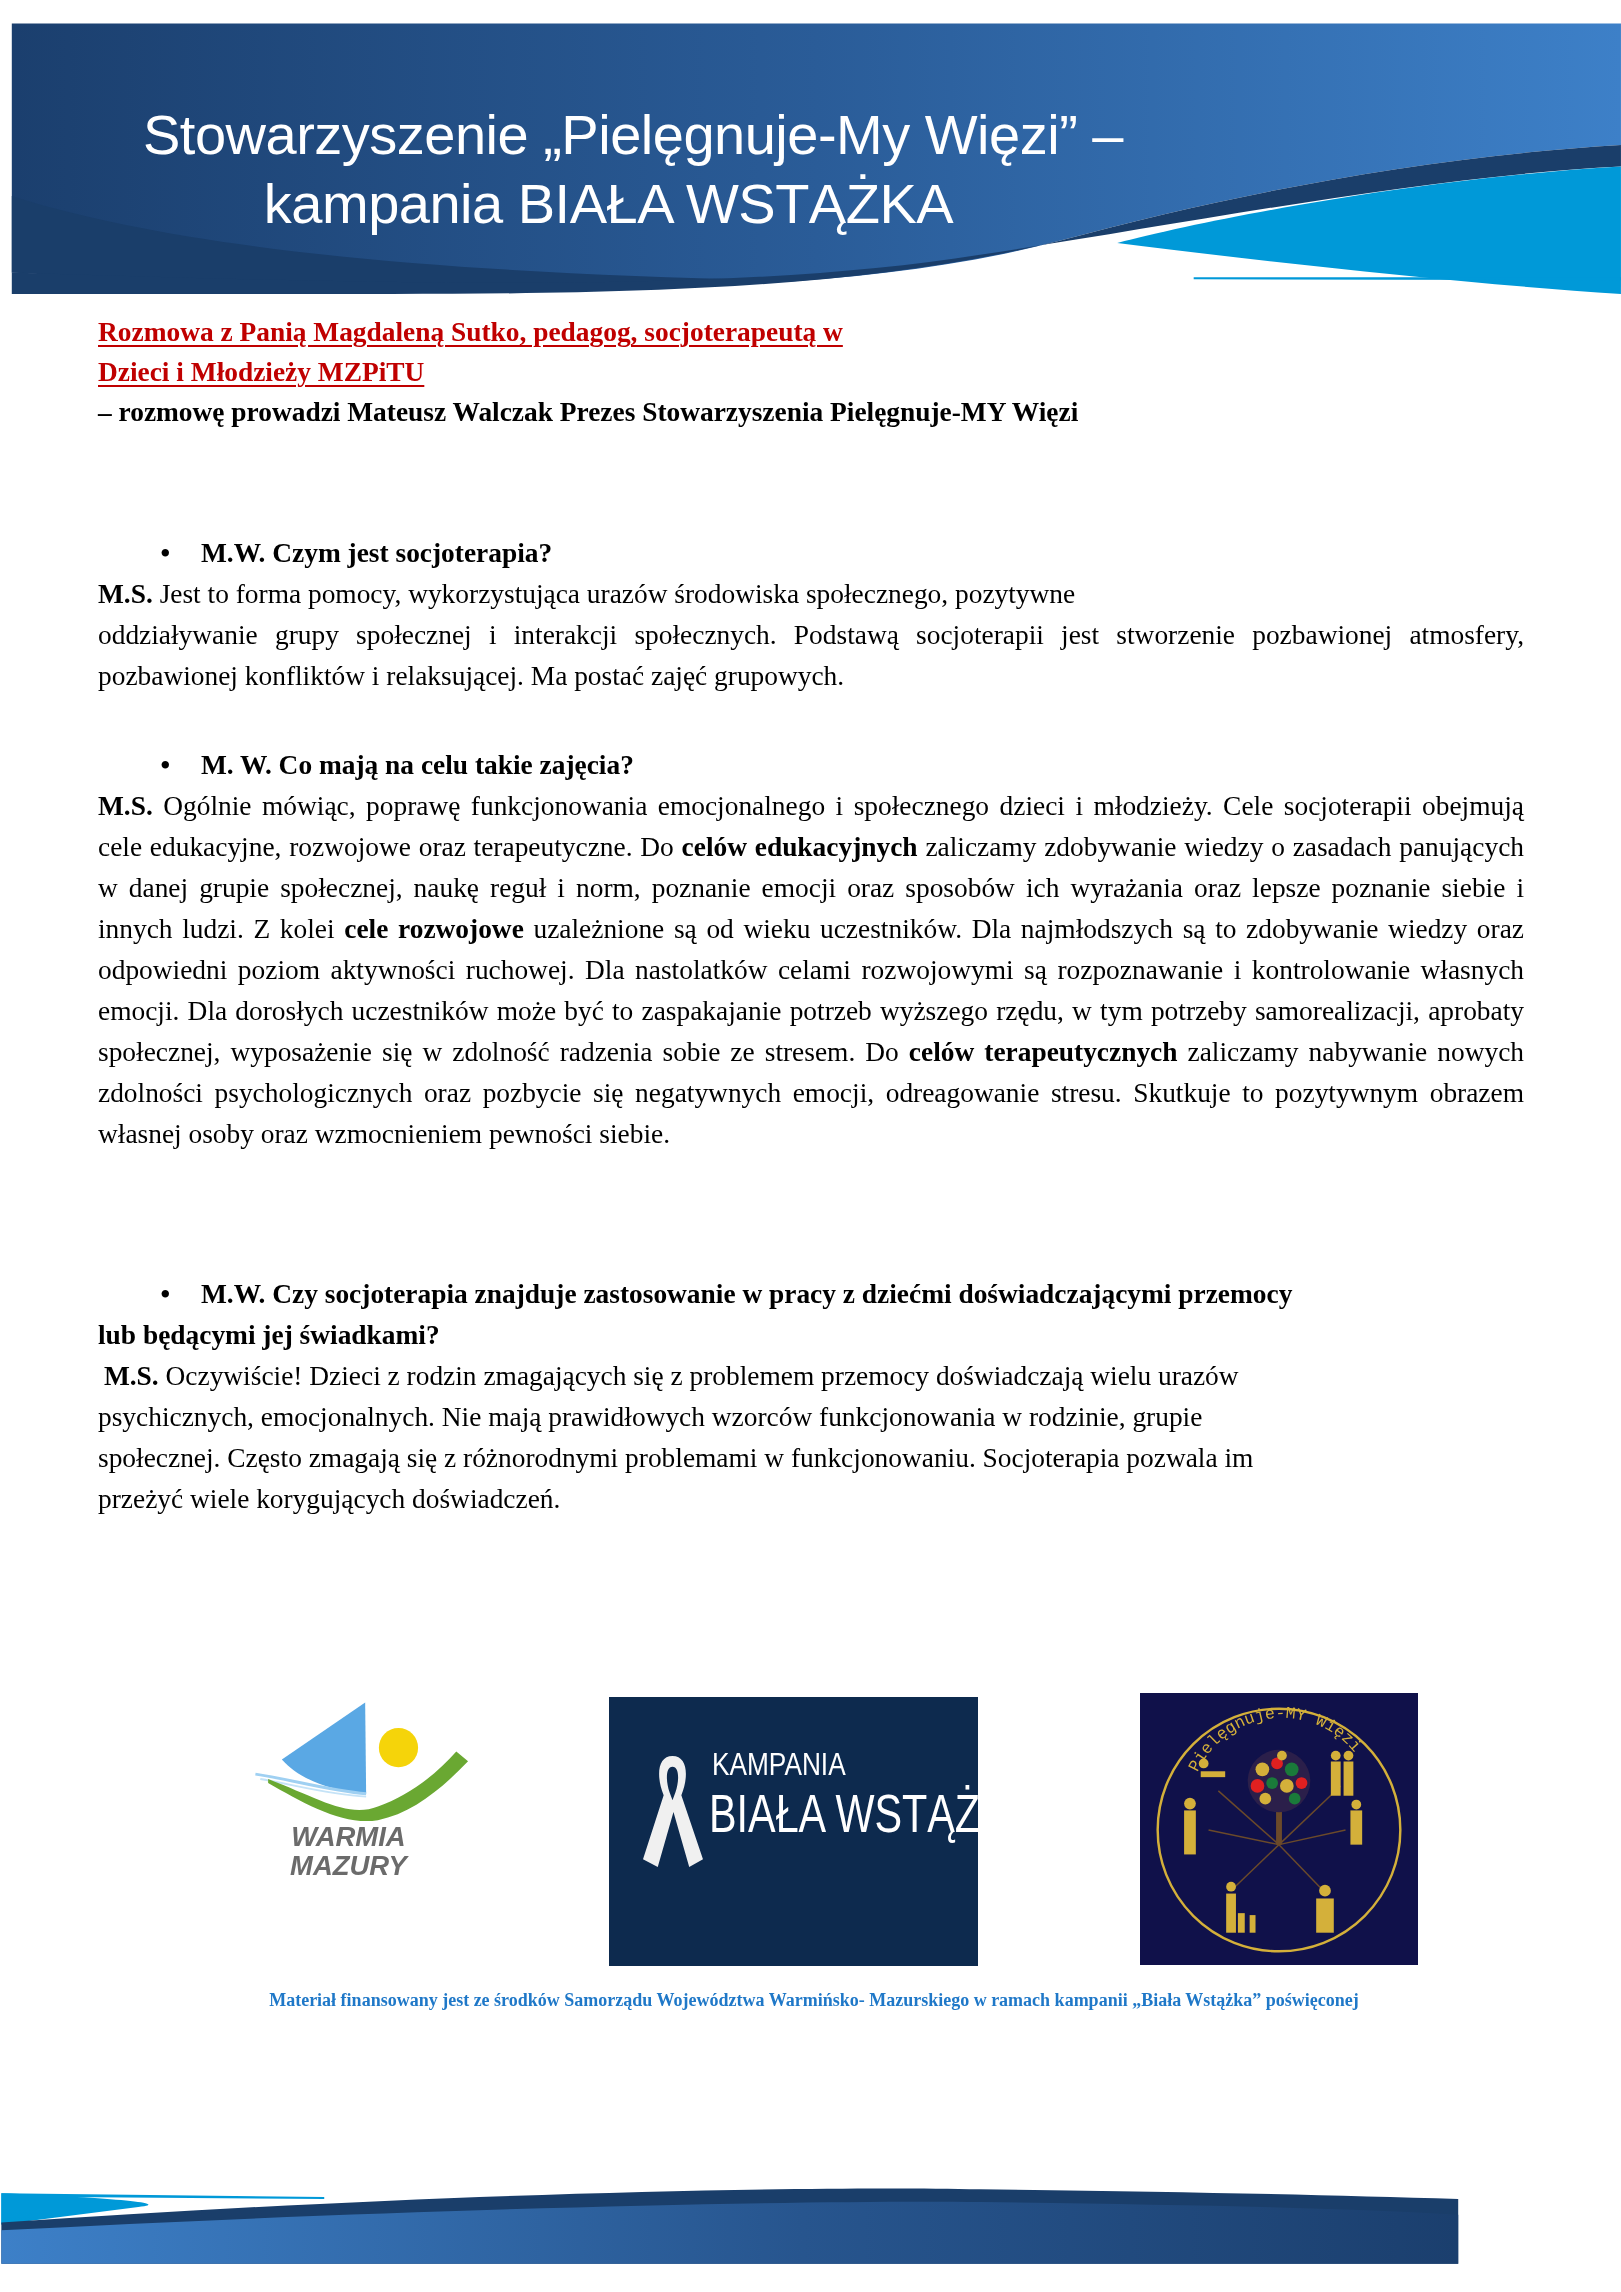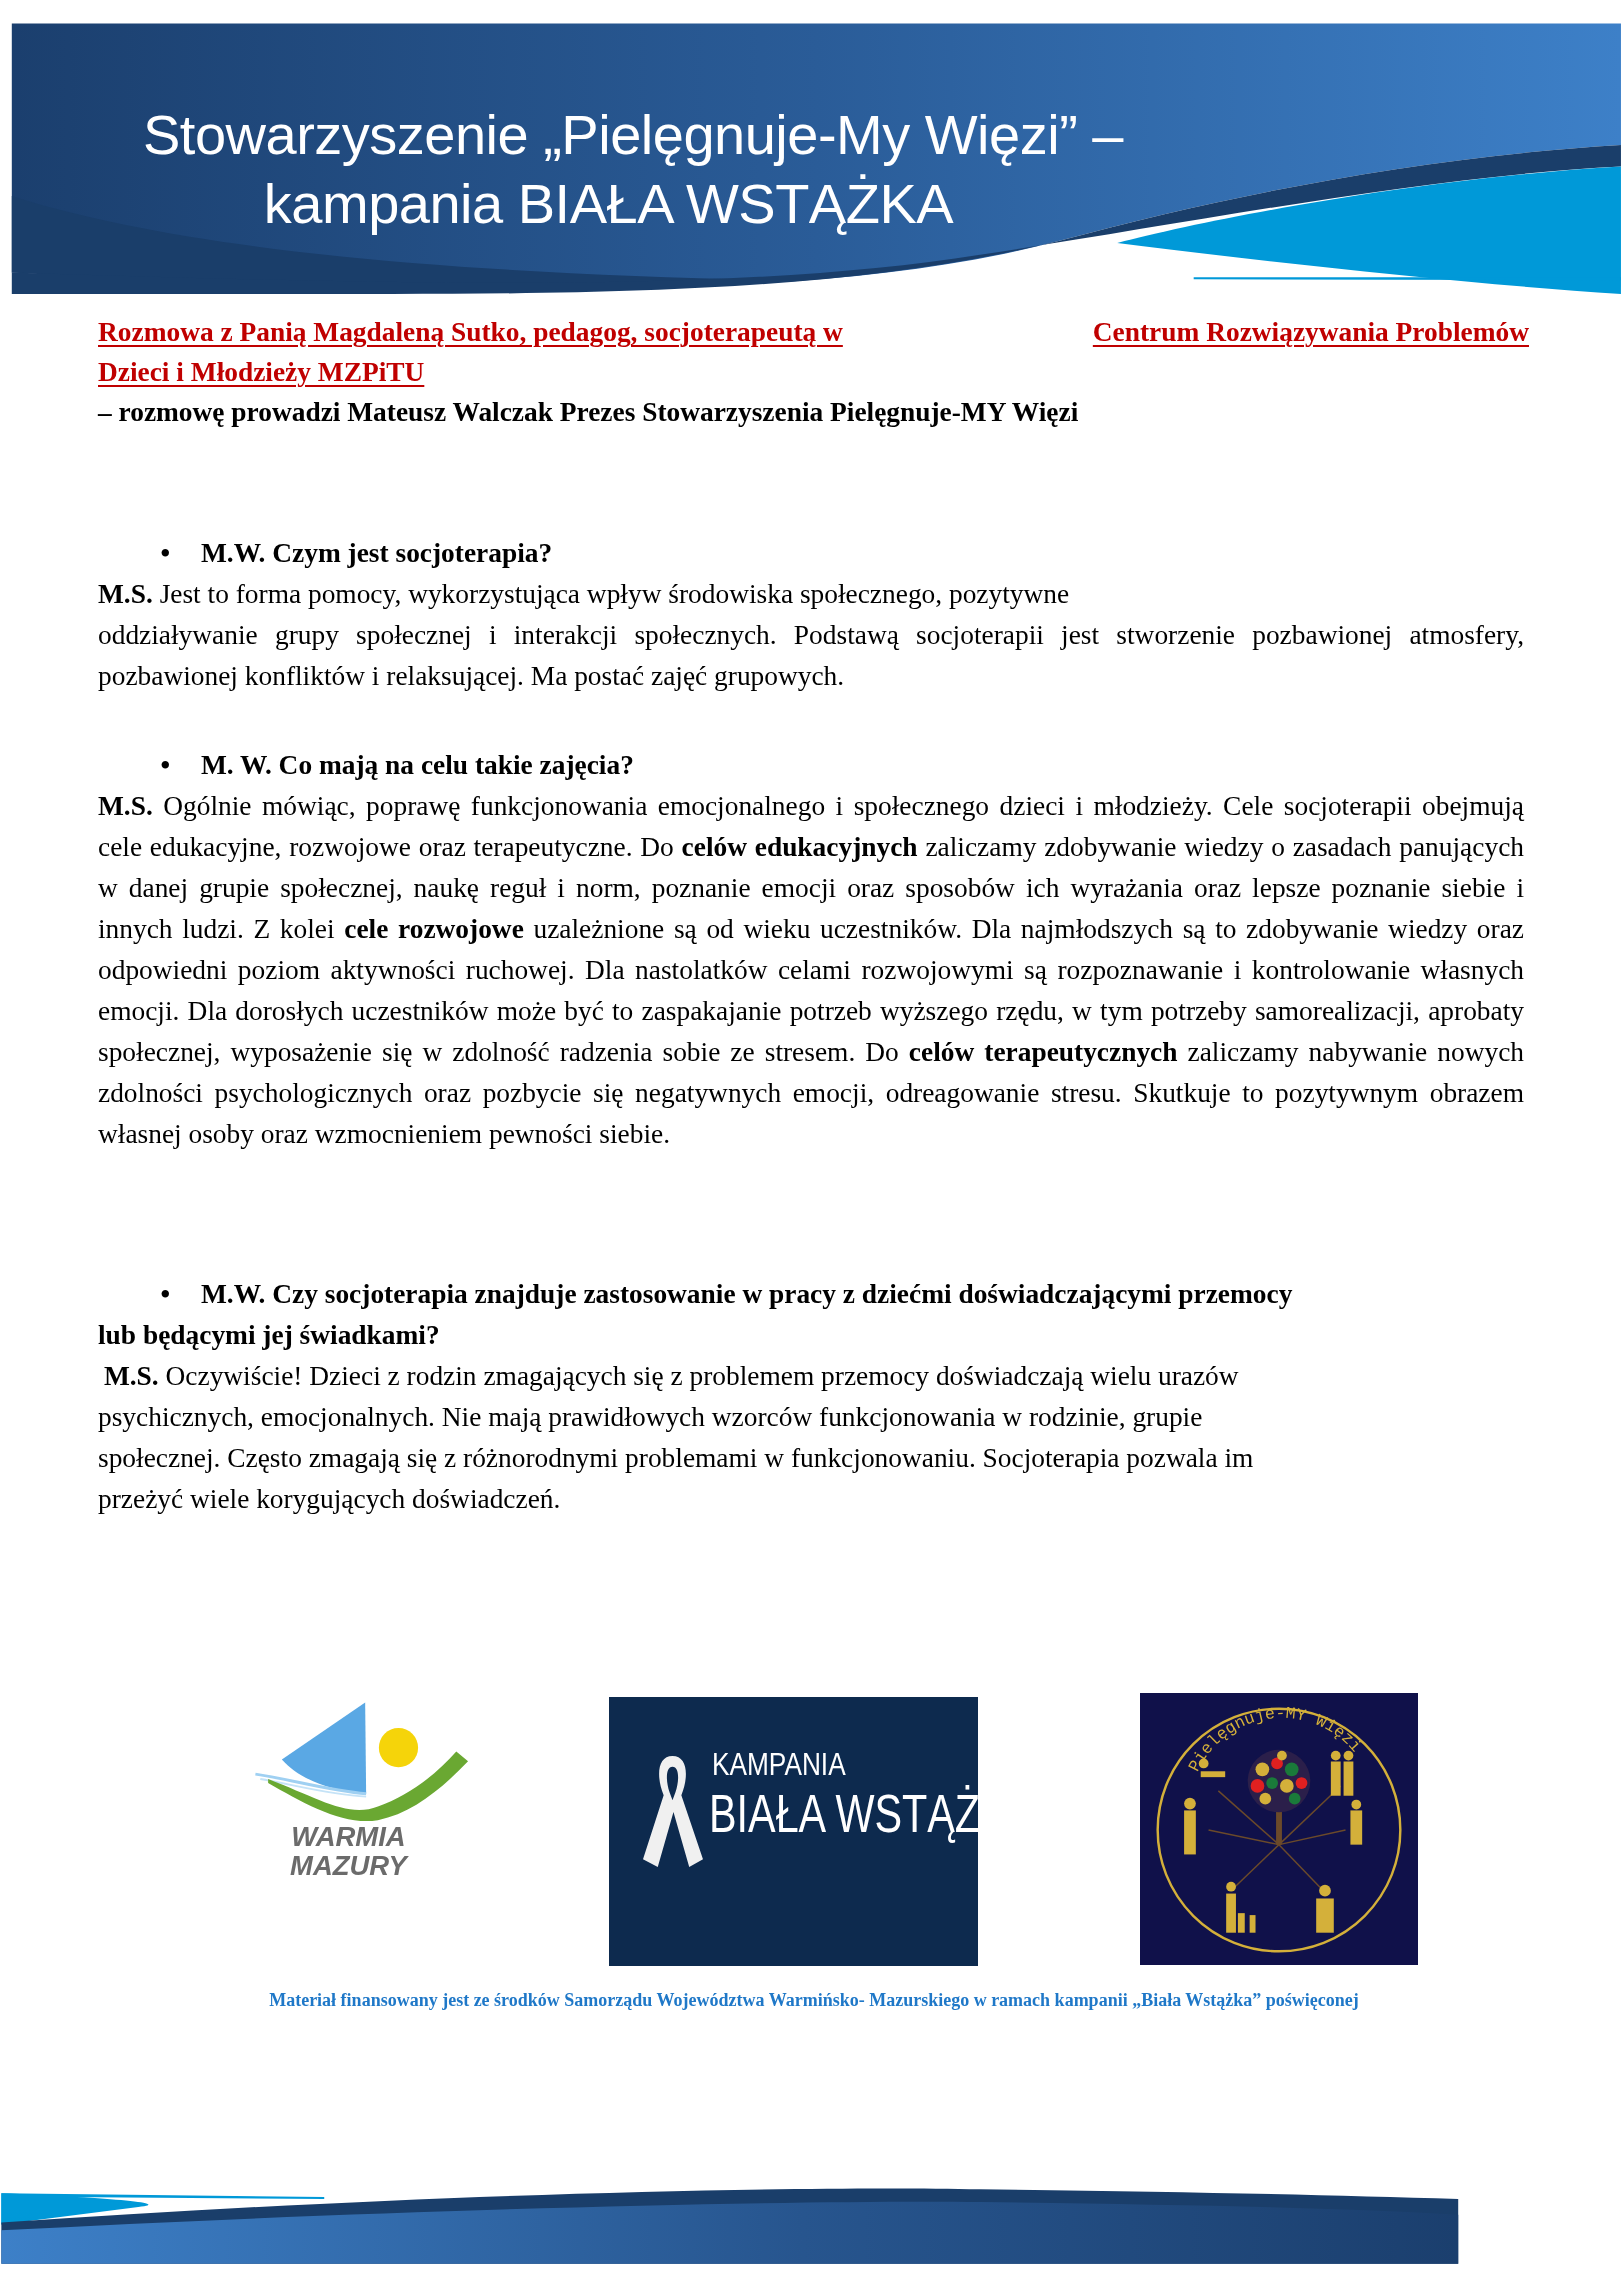--- a/index.html
+++ b/index.html
@@ -63,33 +63,32 @@
   </svg>
   <div class="header-title">
     <span class="line1">Stowarzyszenie „Pielęgnuje-My Więzi” –</span>
     <span class="line2">kampania BIAŁA WSTĄŻKA</span>
   </div>
 </div>
 
 <div class="intro">
   <div class="red-line">
     <span class="red">Rozmowa z Panią  Magdaleną Sutko,  pedagog, socjoterapeutą w</span>
-    <span class="red">Centrum Rozwiązywania Problemów</span>
   </div>
   <div><span class="red">Dzieci i Młodzieży MZPiTU</span></div>
   <div class="by">– rozmowę prowadzi Mateusz Walczak Prezes Stowarzyszenia Pielęgnuje-MY  Więzi</div>
 </div>
 
 <div class="content q1">
   <div class="question">
     <span class="bullet">•</span>
     <span>M.W. Czym jest socjoterapia?</span>
   </div>
   <div class="answer">
-    <b>M.S.</b><span>  Jest to forma pomocy, wykorzystująca wpływ środowiska społecznego, pozytywne</span><br>
+    <b>M.S.</b><span>  Jest to forma pomocy, wykorzystująca urazów środowiska społecznego, pozytywne</span><br>
     <span>oddziaływanie grupy społecznej i interakcji społecznych. Podstawą socjoterapii jest stworzenie pozbawionej atmosfery, pozbawionej konfliktów i relaksującej. Ma postać zajęć grupowych.</span>
   </div>
 </div>
 
 <div class="content q2">
   <div class="question">
     <span class="bullet">•</span>
     <span>M. W. Co mają na celu takie zajęcia?</span>
   </div>
   <div class="answer">

